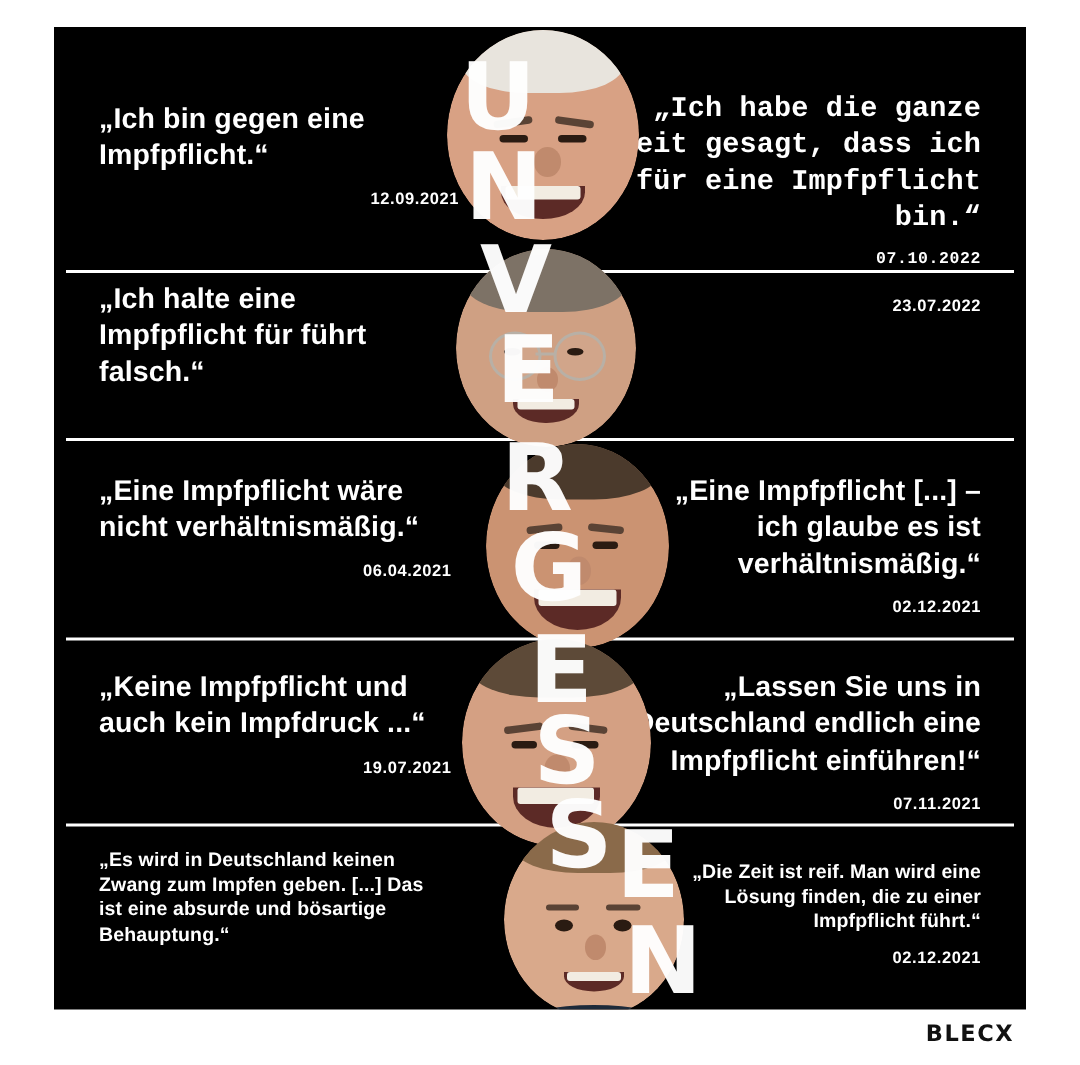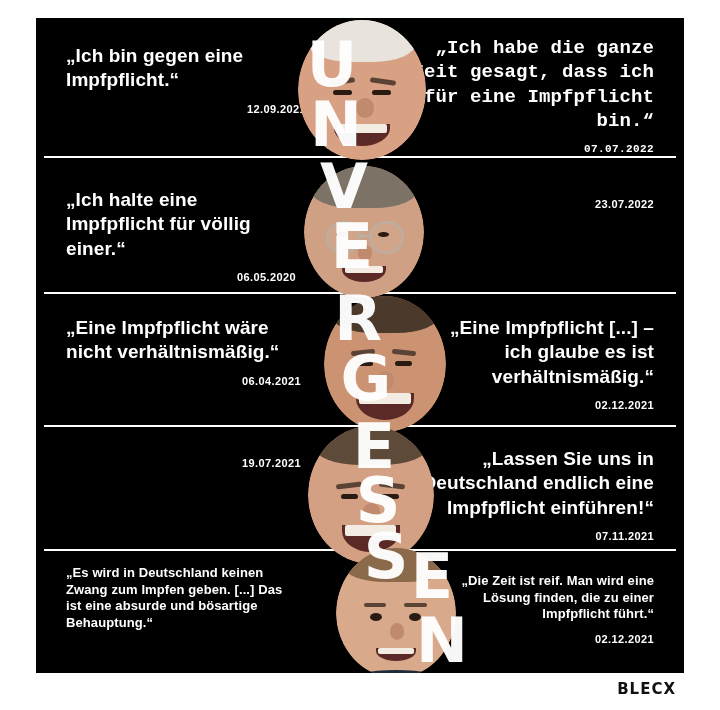--- a/index.html
+++ b/index.html
@@ -169,54 +169,54 @@
   }
 </style>
 </head>
 <body>
 
 <div class="canvas">
   <div class="poster">
 
     <div class="rows">
 
-      <div class="row" style="top:0; height:140px;">
+      <div class="row" style="top:24px; height:140px;">
         <div class="quote left" style="top:26px; width:240px;">
           <span class="qtext">„Ich bin gegen eine Impfpflicht.“</span>
           <span class="date">12.09.2021</span>
         </div>
         <div class="quote right" style="top:18px; width:250px;font-family:Liberation Mono, monospace;">
           <span class="qtext">„Ich habe die ganze Zeit gesagt, dass ich für eine Impfpflicht bin.“</span>
-          <span class="date">07.07.2022</span>
+          <span class="date">07.10.2022</span>
         </div>
       </div>
 
       <div class="row" style="top:148px; height:128px;">
         <div class="quote left" style="top:22px; width:230px;">
-          <span class="qtext">„Ich halte eine Impfpflicht für völlig einer.“</span>
-          <span class="date">06.05.2020</span>
+          <span class="qtext">„Ich halte eine Impfpflicht für führt falsch.“</span>
         </div>
         <div class="quote right" style="top:22px; width:235px;">
           <span class="date">23.07.2022</span>
         </div>
       </div>
 
       <div class="row" style="top:276px; height:133px;">
         <div class="quote left" style="top:22px; width:235px;">
           <span class="qtext">„Eine Impfpflicht wäre nicht verhältnismäßig.“</span>
           <span class="date">06.04.2021</span>
         </div>
         <div class="quote right" style="top:22px; width:235px;">
           <span class="qtext">„Eine Impfpflicht [...] – ich glaube es ist verhältnismäßig.“</span>
           <span class="date">02.12.2021</span>
         </div>
       </div>
 
       <div class="row" style="top:409px; height:124px;">
         <div class="quote left" style="top:20px; width:235px;">
+          <span class="qtext">„Keine Impfpflicht und auch kein Impfdruck ...“</span>
           <span class="date">19.07.2021</span>
         </div>
         <div class="quote right" style="top:20px; width:245px;">
           <span class="qtext">„Lassen Sie uns in Deutschland endlich eine Impfpflicht einführen!“</span>
           <span class="date">07.11.2021</span>
         </div>
       </div>
 
       <div class="row last" style="top:533px; height:122px;">
         <div class="quote left" style="top:14px; width:230px;">

